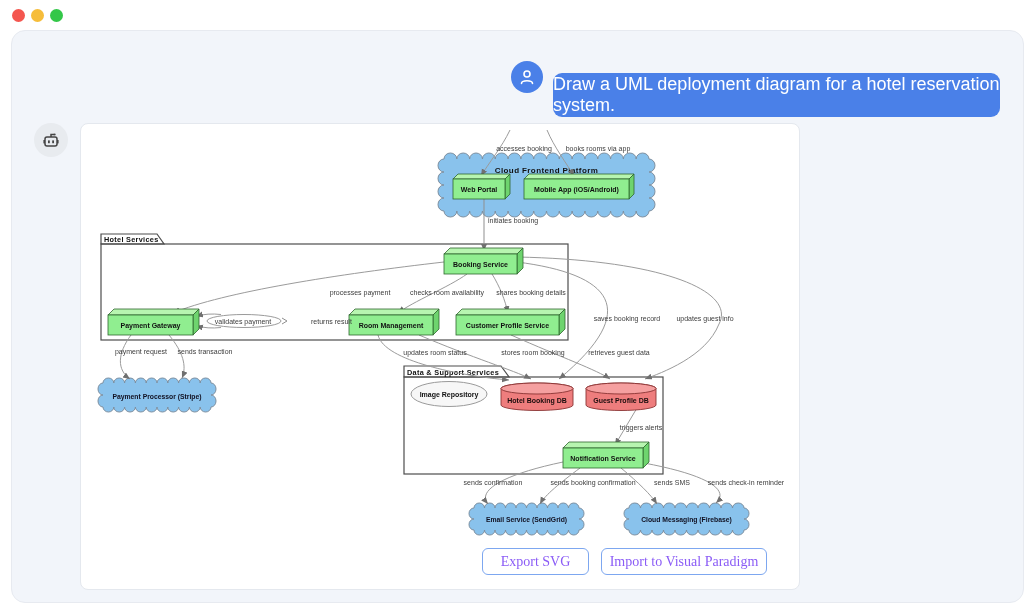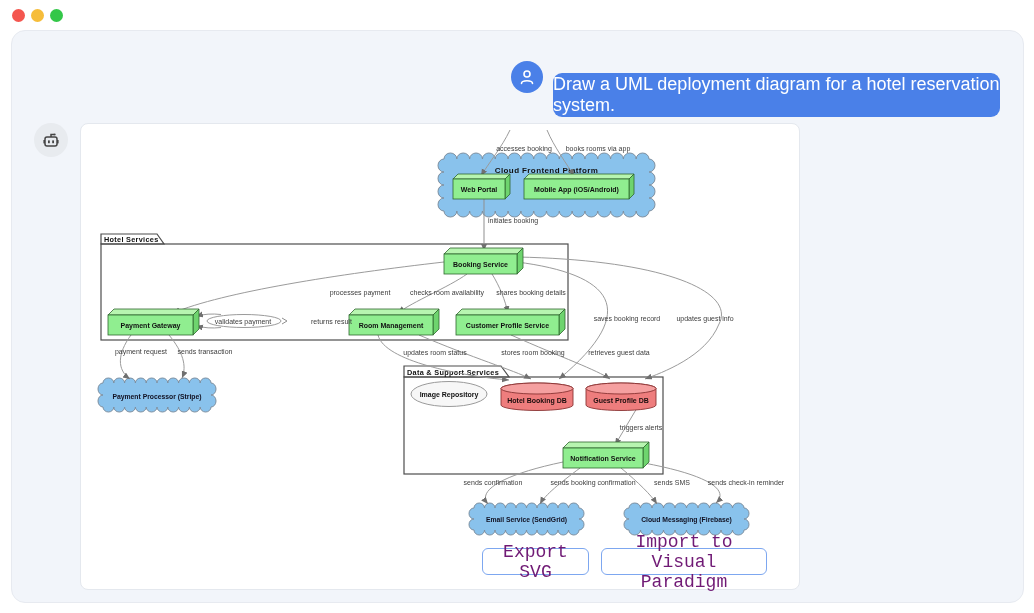--- a/index.html
+++ b/index.html
@@ -4,21 +4,21 @@
 <style>
   html,body{margin:0;padding:0;}
   body{width:1034px;height:613px;background:#ffffff;font-family:"Liberation Sans",sans-serif;position:relative;overflow:hidden;}
   .traffic{position:absolute;width:13px;height:13px;border-radius:50%;top:9px;}
   .main-panel{position:absolute;left:11px;top:30px;width:1011px;height:571px;background:#f2f5fa;border:1px solid #e7eaf0;border-radius:14px;}
   .user-avatar{position:absolute;left:511px;top:61px;width:32px;height:32px;border-radius:50%;background:#4a80e8;display:flex;align-items:center;justify-content:center;}
   .chat-bubble{position:absolute;left:553px;top:73px;width:447px;height:44px;background:#4a80e8;border-radius:9px;color:#ffffff;font-size:18px;display:flex;align-items:center;justify-content:center;}
   .bot-avatar{position:absolute;left:34px;top:123px;width:34px;height:34px;border-radius:50%;background:#e8ebef;display:flex;align-items:center;justify-content:center;}
   .diagram-panel{position:absolute;left:80px;top:123px;width:718px;height:465px;background:#ffffff;border:1px solid #e4e8ee;border-radius:8px;}
   .diagram-svg{position:absolute;left:0;top:0;}
-  .btn{position:absolute;height:27px;background:#ffffff;border:1px solid #7da7f0;border-radius:6px;color:#701a75;font-size:18px;display:flex;align-items:center;justify-content:center;cursor:pointer;font-family:Liberation Mono, monospace;}
+  .btn{position:absolute;height:27px;background:#ffffff;border:1px solid #7da7f0;border-radius:6px;color:#8b5cf6;font-size:14px;display:flex;align-items:center;justify-content:center;cursor:pointer;font-family:Liberation Serif, serif;}
   .btn-export{left:401px;top:424px;width:107px;}
   .btn-import{left:520px;top:424px;width:166px;}
   svg text{font-family:"Liberation Sans",sans-serif;}
   .edge{fill:none;stroke:#9b9b9b;stroke-width:1;}
   .edge2{fill:none;stroke:#8f8f8f;stroke-width:1;}
   .elbl{font-size:7px;fill:#3c3c3c;text-anchor:middle;}
   .nlbl{font-size:7px;font-weight:bold;fill:#111;text-anchor:middle;}
   .dblbl{font-size:7px;font-weight:bold;fill:#1a0d0d;text-anchor:middle;}
   .ctitle{font-size:8px;font-weight:bold;fill:#111;text-anchor:middle;letter-spacing:.4px;}
   .clbl{font-size:6.8px;font-weight:bold;fill:#112;text-anchor:middle;}

